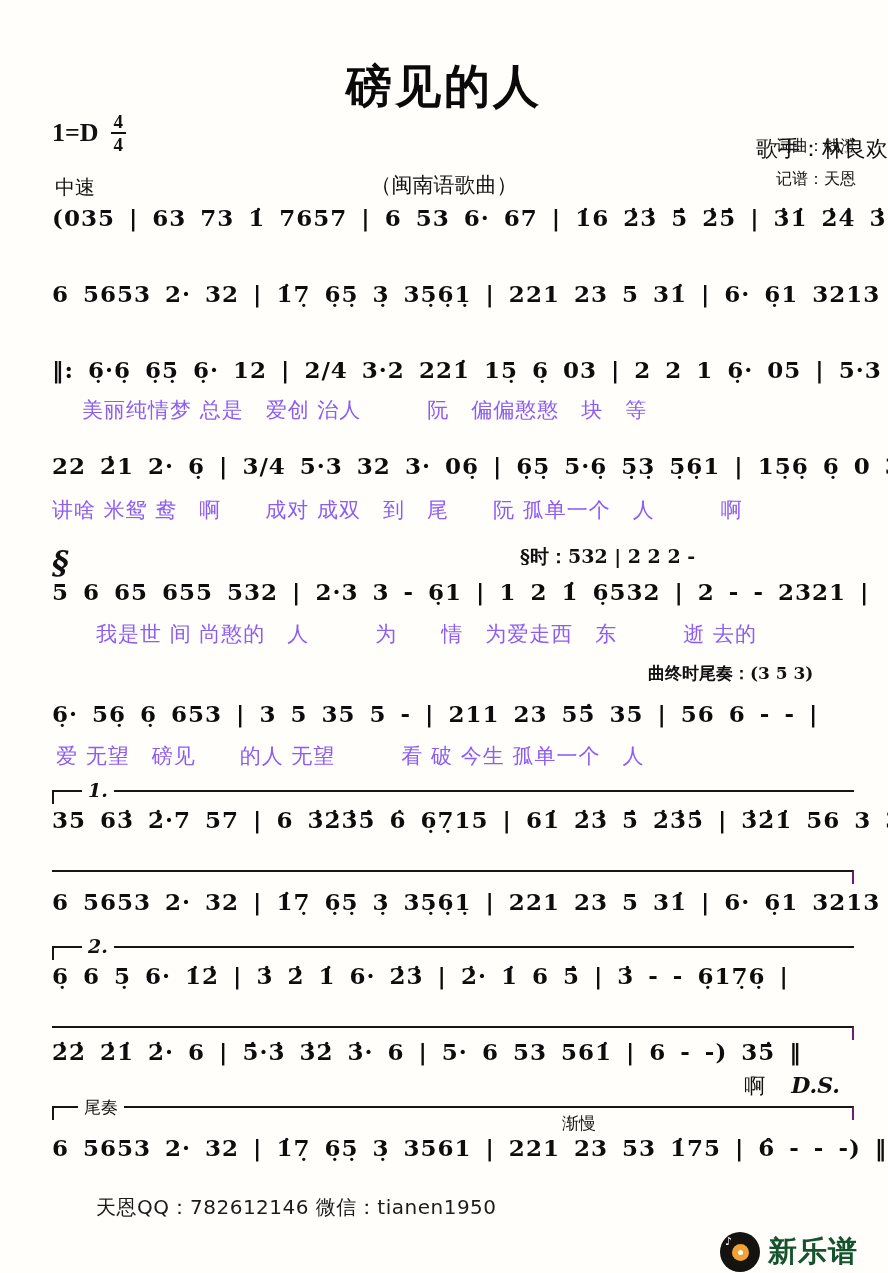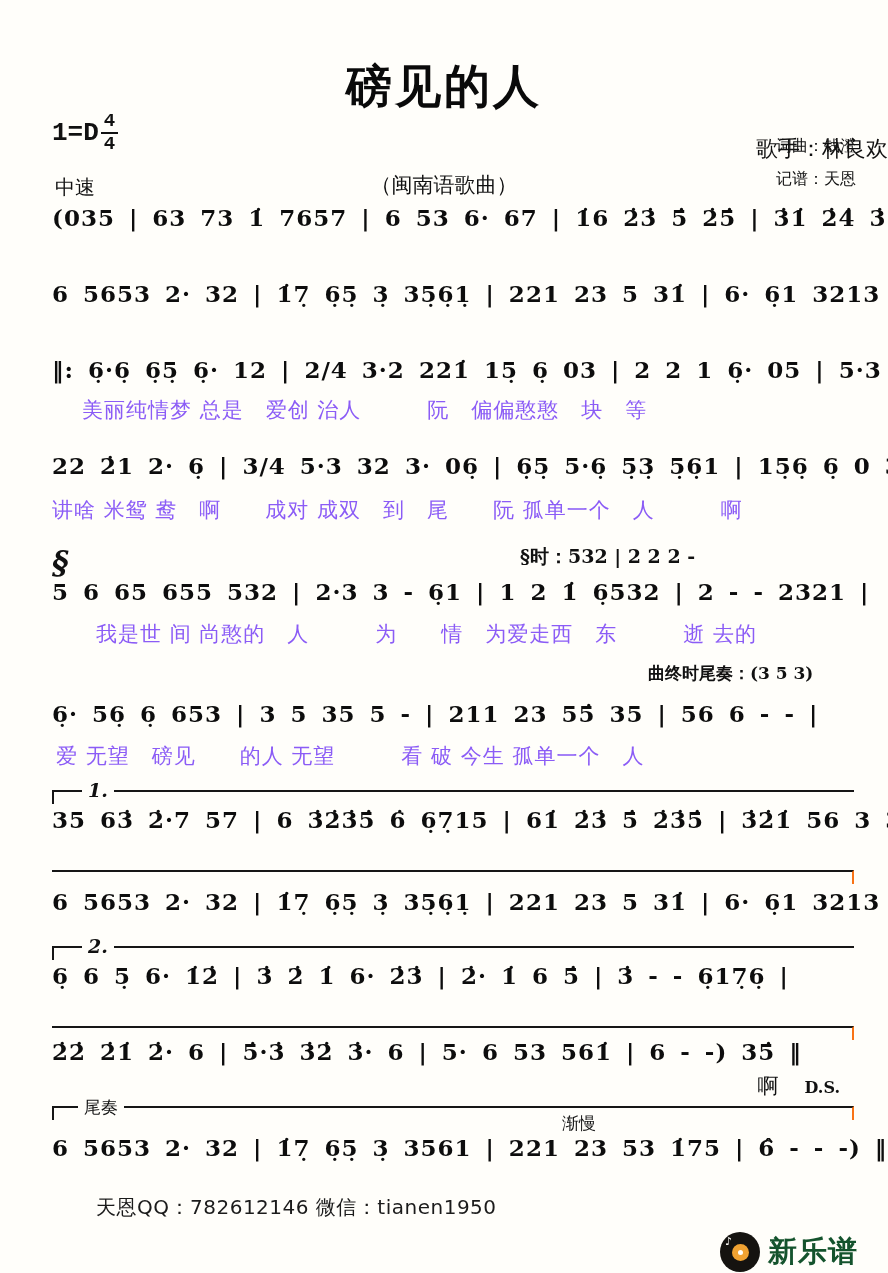--- a/index.html
+++ b/index.html
@@ -16,22 +16,22 @@
   
   .title {
     left:0; right:0; top:56px;
     text-align:center;
     font-size:46px; font-weight:700; letter-spacing:3px;
     color:#0a0a0a;
   }
   .keysig {
     left:52px; top:112px;
     font-size:26px; font-weight:700;
-    display:flex; align-items:center; gap:2px;
-    font-family:Liberation Mono, monospace;
+    display:flex; align-items:center; gap:12px;
+    font-family:Liberation Serif, serif;
   }
   .frac { display:inline-flex; flex-direction:column; align-items:center; line-height:1; }
   .frac .num { font-size:19px; font-weight:700; border-bottom:2px solid #111; padding:0 3px 1px; }
   .frac .den { font-size:19px; font-weight:700; padding-top:1px; }
   .tempo { left:55px; top:174px; font-size:20px; }
   .singer { left:0; right:0; top:134px; text-align:right; font-size:22px; }
   .subtitle { left:0; right:0; top:171px; text-align:center; font-size:21px; }
   .credits { right:32px; top:129px; font-size:16px; line-height:33px; text-align:left; }
 
   
@@ -57,37 +57,37 @@
     font-size:19px;
     white-space:pre;
   }
   .segno {
     font-family:"DejaVu Serif", serif;
     font-style:italic; font-weight:700;
     font-size:32px; line-height:1;
   }
   .volta-line { height:12px; border-top:2px solid #161616; }
   .volta-open { border-left:2px solid #161616; }
-  .volta-close { border-right:2px solid #f97316; }
+  .volta-close { border-right:2px solid #701a75; }
   .volta-label {
     position:absolute; left:28px; top:-13px;
     background:#fffefa; padding:0 6px;
     font-family:"DejaVu Serif", serif; font-style:italic;
     font-size:19px; font-weight:700;
   }
   .bracket-label {
     position:absolute; left:24px; top:-12px;
     background:#fffefa; padding:0 6px;
     font-size:17px; font-weight:400;
   }
   .tempo-mark { font-size:17px; }
   .tail-lyric { font-size:21px; }
   .ds-mark {
     font-family:"DejaVu Serif", serif;
-    font-weight:700; font-size:16px;
+    font-style:italic; font-weight:700; font-size:22px;
   }
 
   
   .contact { left:96px; top:1194px; font-size:20px; letter-spacing:0.5px; color:#1b1b1b; }
   .logo { right:30px; top:1232px; display:flex; align-items:center; gap:8px; }
   .vinyl {
     width:40px; height:40px; border-radius:50%;
     background:#151310; position:relative; flex:0 0 auto;
   }
   .vinyl::before {

